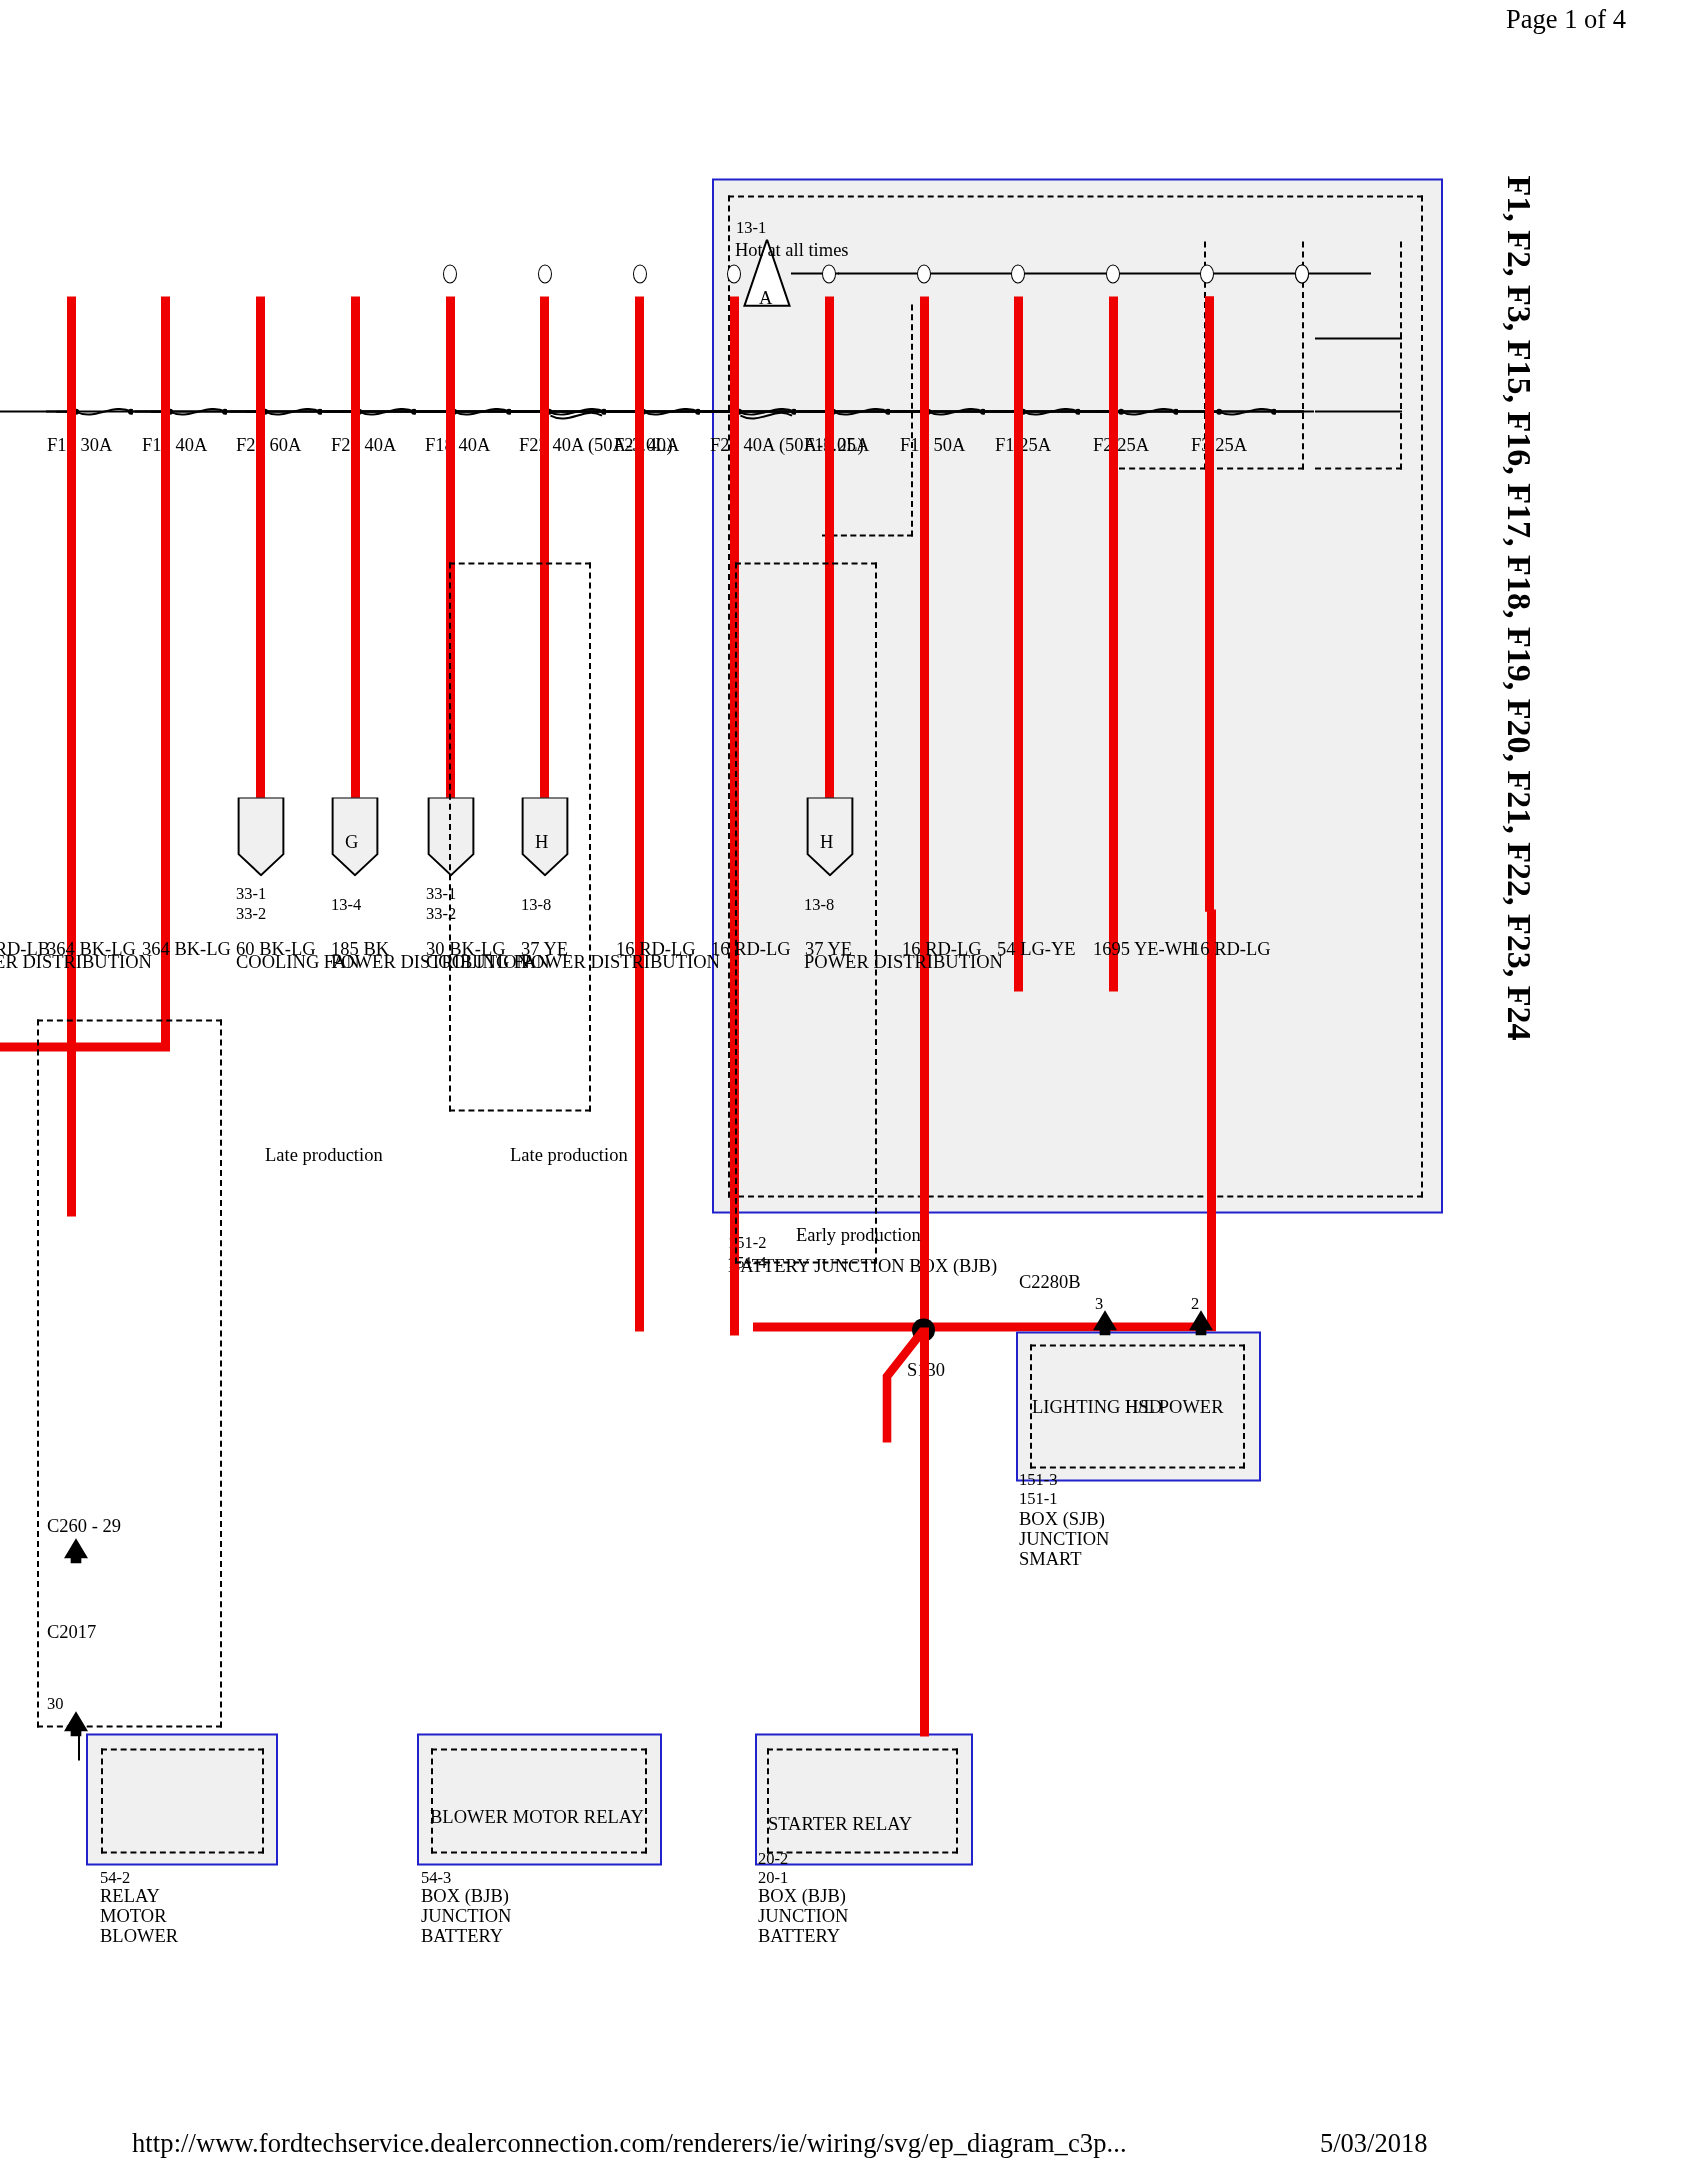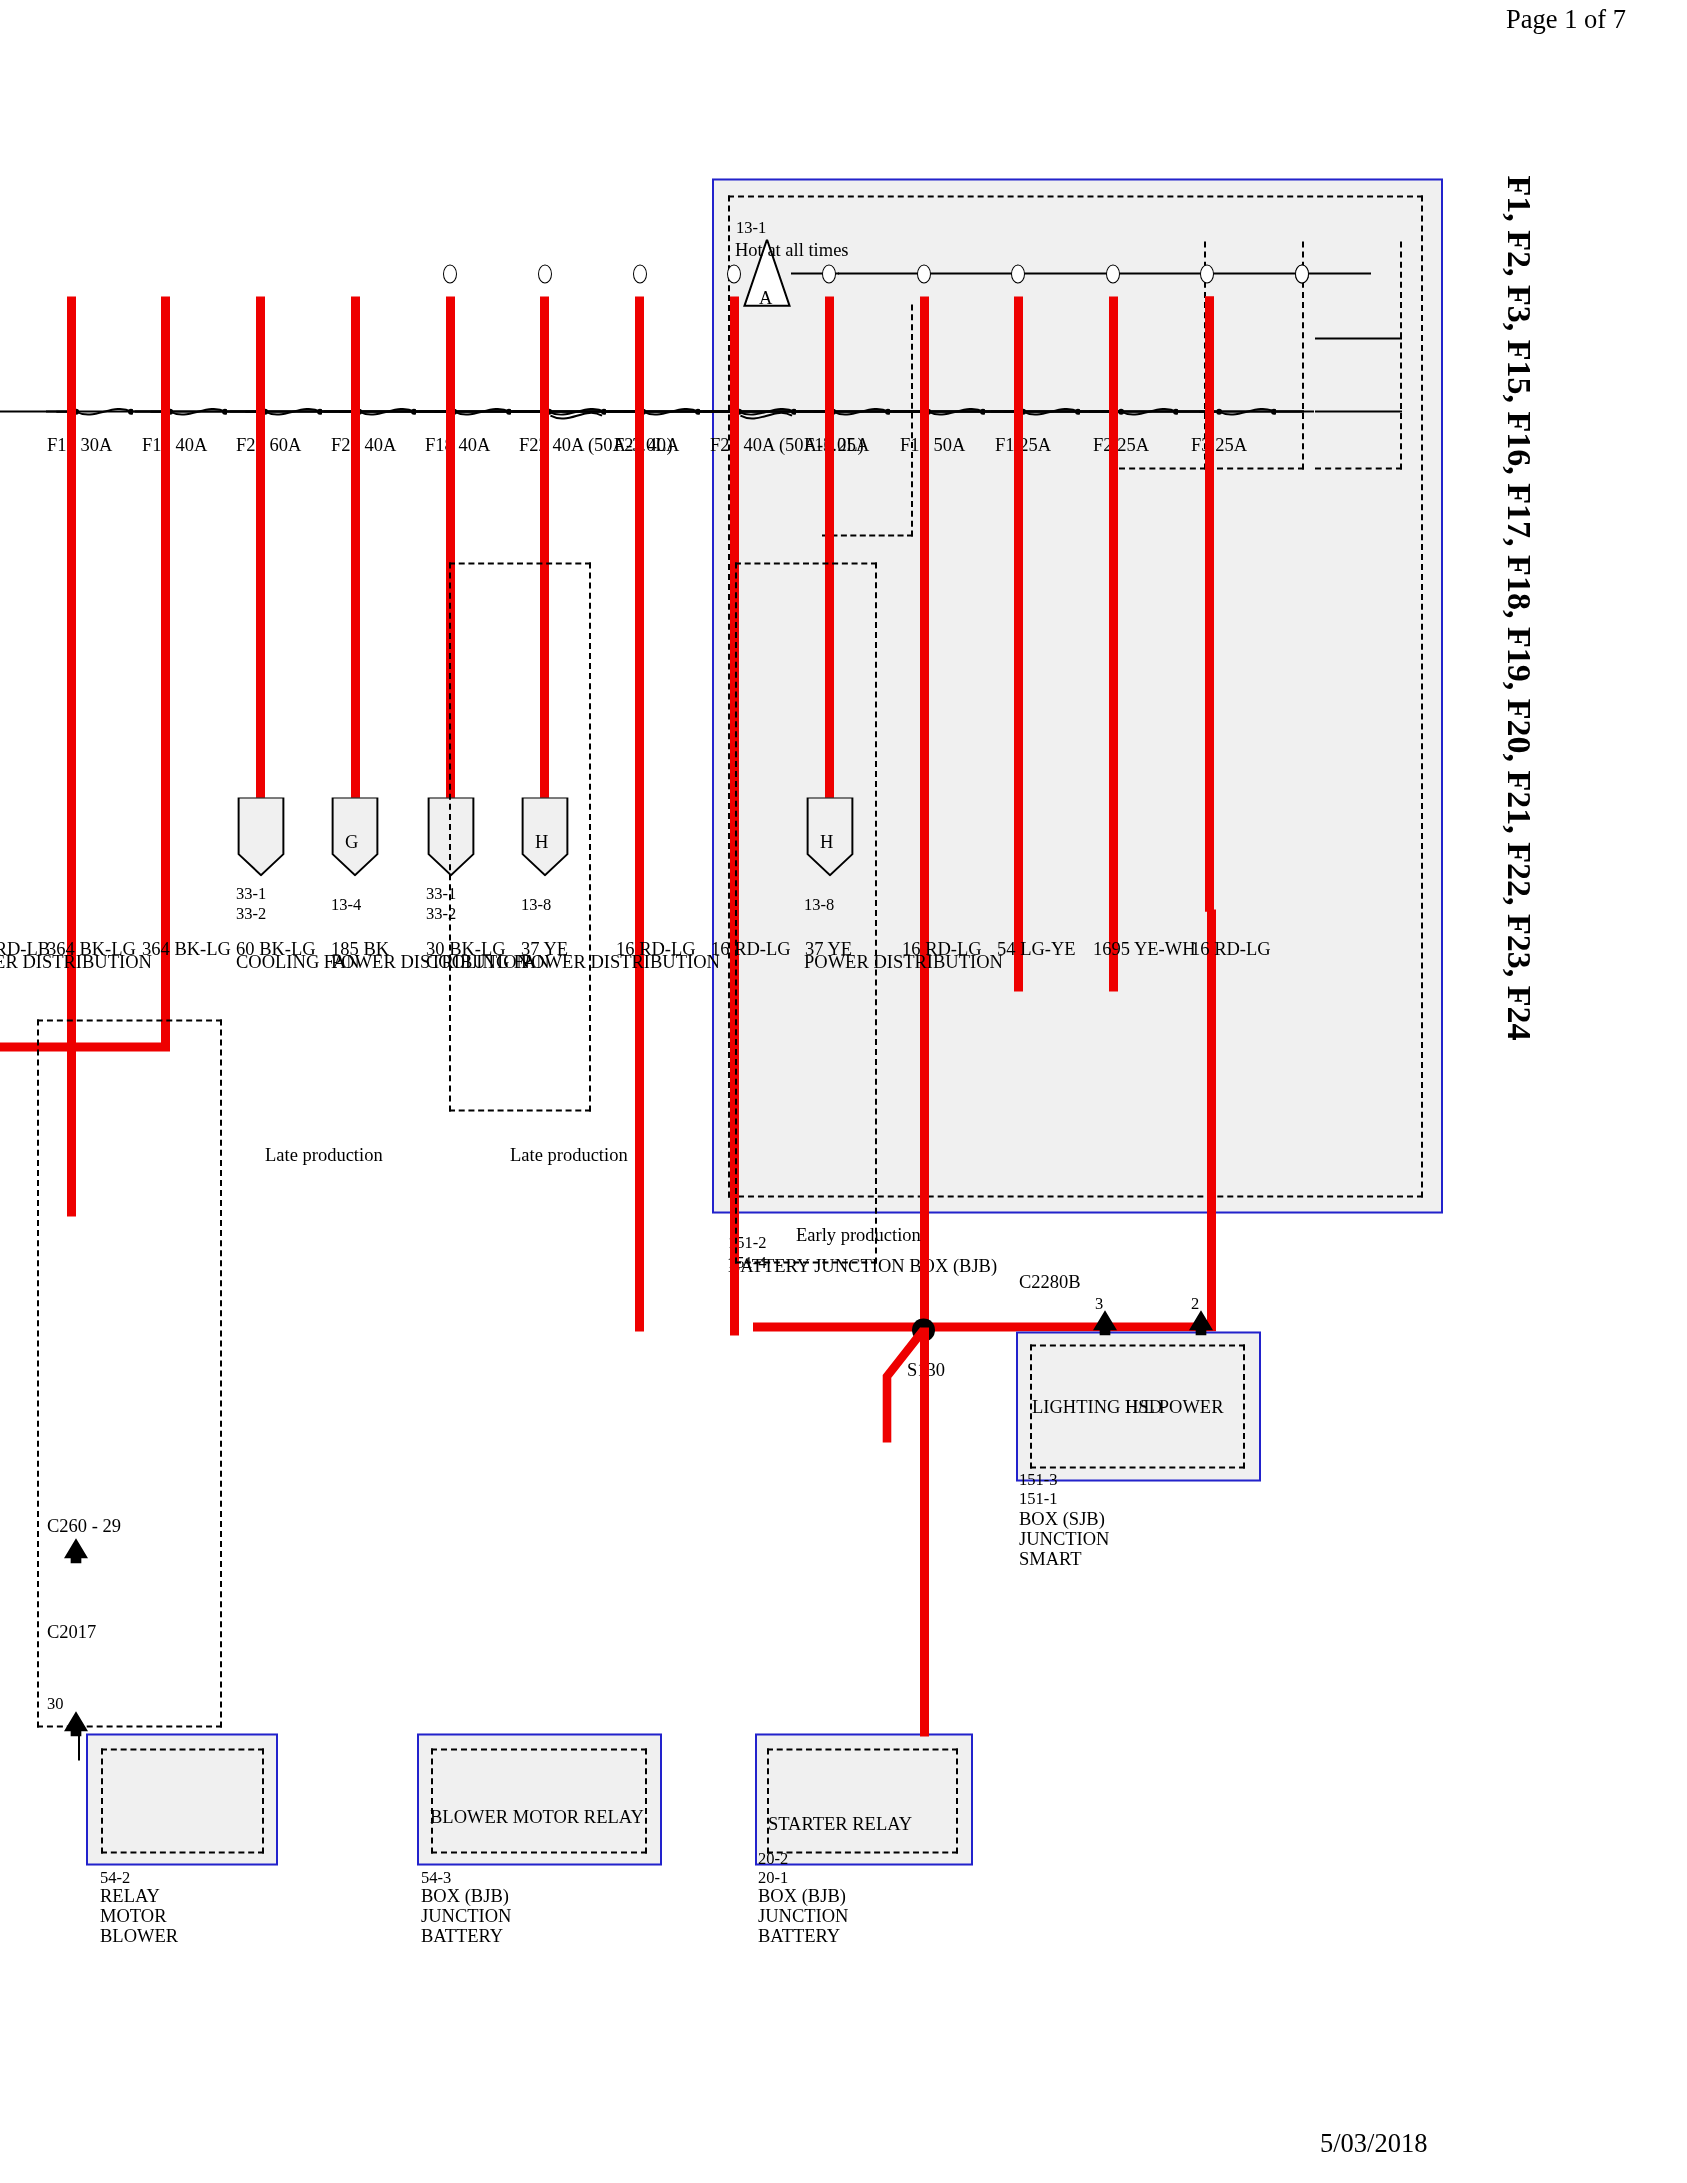--- a/index.html
+++ b/index.html
@@ -39,21 +39,21 @@
   .szTitle{font-size:34px;font-weight:700;}
   .circ{position:absolute;width:17px;height:12px;border:1.7px solid #000;border-radius:50%;background:#fff;}
 
   
   .splice{position:absolute;width:22.5px;height:22.5px;background:#000;border-radius:50%;}
 </style>
 </head>
 <body>
 
 <div id="page-header">
-  <div class="pg">Page 1 of 7</div>
+  <div class="pg">Page 1 of 4</div>
 </div>
 
 <div id="stage-wrap">
 <div id="stage">
 
   <div class="t h szTitle" style="left:76px;top:-16.5px;">F1, F2, F3, F15, F16, F17, F18, F19, F20, F21, F22, F23, F24</div>
 
   <div class="bluebox" style="left:79px;top:79px;width:1035px;height:731px;"></div>
   <div class="dashbox" style="left:96px;top:99px;width:1002px;height:695px;"></div>
 
@@ -454,15 +454,16 @@
   </div>
   <div class="t v sz16" style="left:1416px;top:1475px;">C260 - 29</div>
 
   <div class="w" style="left:1051px;top:1635px;width:8.6px;height:0;"></div>
   <div class="w" style="left:1106px;top:1825px;width:8.6px;height:0;"></div>
 
 </div>
 </div>
 
 <div id="page-footer">
+  <div class="url">http://www.fordtechservice.dealerconnection.com/renderers/ie/wiring/svg/ep_diagram_c3p...</div>
   <div class="dt">5/03/2018</div>
 </div>
 
 
 </body></html>

